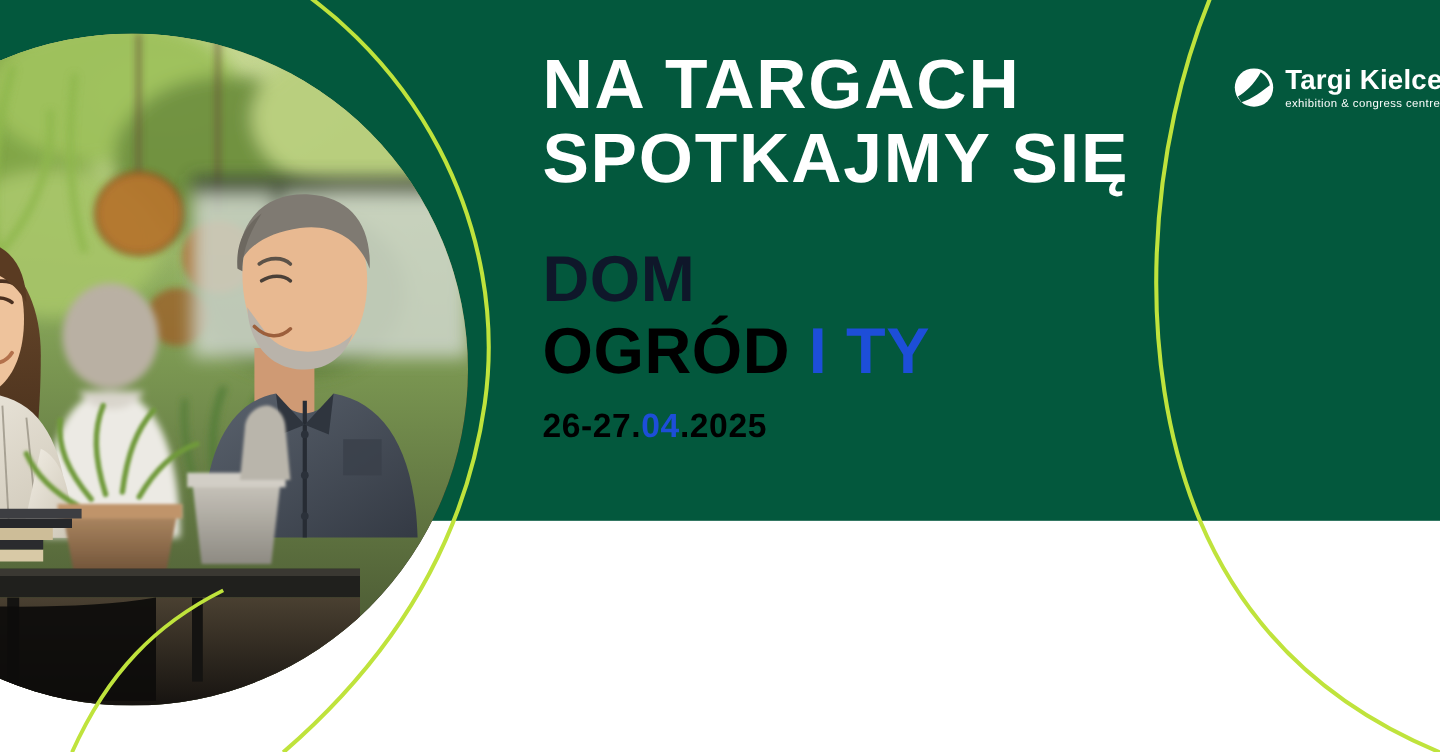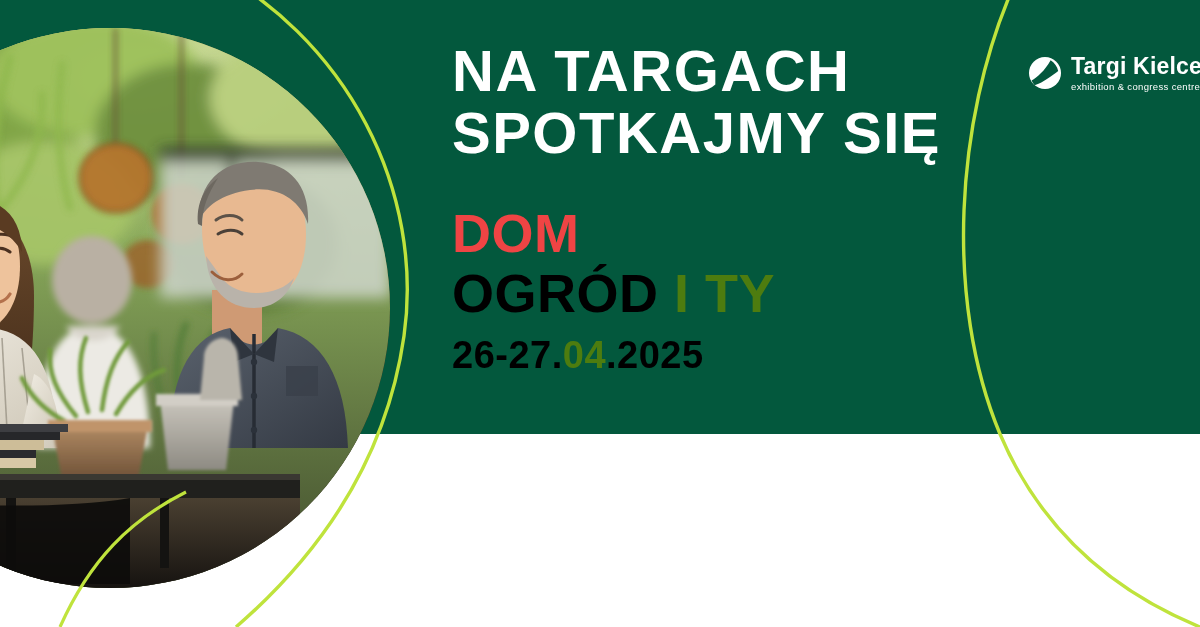--- a/index.html
+++ b/index.html
@@ -83,43 +83,43 @@
 
   
   .event {
     position: absolute;
     left: 452px;
     top: 204px;
     width: 620px;
   }
   .event-line1 {
     display: block;
-    color: #ef4444;
+    color: #0f172a;
     font-weight: bold;
     font-size: 54px;
     line-height: 58px;
     letter-spacing: 0.5px;
     white-space: nowrap;
   }
   .event-line2 {
     display: block;
     font-weight: bold;
     font-size: 54px;
     line-height: 58px;
     letter-spacing: 0.5px;
     white-space: nowrap;
     margin-top: 2px;
   }
   .tint-lime  { color: #000000; }
-  .tint-white { color: #4d7c0f; }
+  .tint-white { color: #1d4ed8; }
 
   .event-dates {
     display: block;
     font-weight: bold;
-    font-size: 38px;
+    font-size: 28px;
     line-height: 46px;
     letter-spacing: 0.5px;
     white-space: nowrap;
     margin-top: 10px;
     color: #bfe33c;
   }
 
   
   .logo {
     position: absolute;

